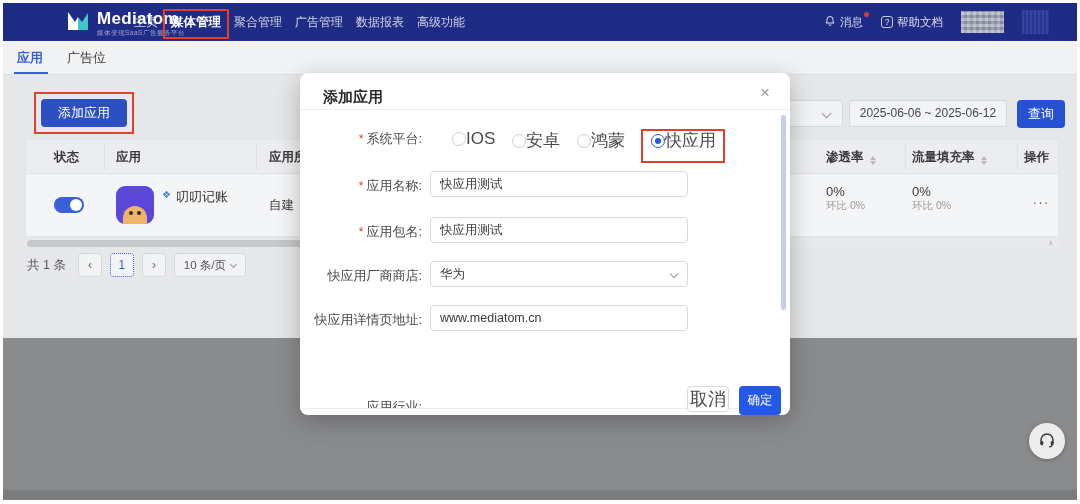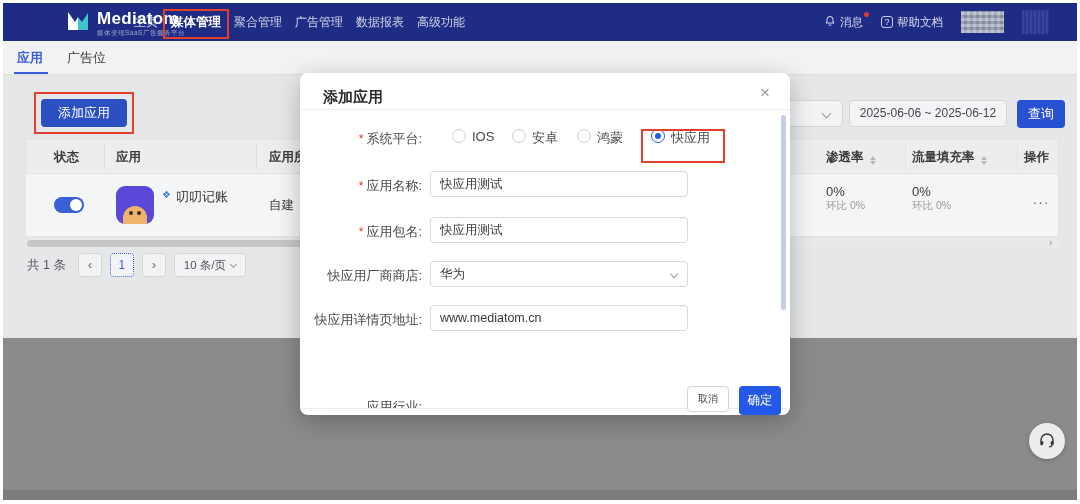--- a/index.html
+++ b/index.html
@@ -109,24 +109,24 @@
   .req { color:#e23a2e; margin-right:3px; font-size:12px; }
   .inp { position:absolute; left:130px; width:258px; height:26px; border:1px solid #d9d9db; border-radius:4px;
     background:#fff; font-size:12.5px; color:#3a3a3c; padding:0 9px;
     font-family:"Liberation Sans","DejaVu Sans",sans-serif; }
   .sel { line-height:24px; cursor:pointer; }
   .sel .chev { position:absolute; right:10px; top:9px; width:6px; height:6px; }
   .radio { width:14px; height:14px; border:1px solid #cfcfd1; border-radius:50%; background:#fff; display:inline-block; }
   .radio.on { border:1px solid #2458e8; position:relative; }
   .radio.on::after { content:""; position:absolute; left:3px; top:3px; width:6px; height:6px;
     border-radius:50%; background:#2458e8; }
-  .radio-item { position:absolute; display:flex; gap:6px; font-size:13px; color:#4a4a4c; cursor:pointer; }
+  .radio-item { position:absolute; display:flex; align-items:center; gap:0; font-size:17px; color:#4a4a4c; cursor:pointer; }
   #modal-footer-divider { left:0; top:335px; width:490px; height:1px; background:#ededee; }
   #cancel-btn { left:387px; top:313px; width:42px; height:26px; background:#fff; border:1px solid #d7d7d9;
-    border-radius:4px; font-size:10px; color:#4a4a4c; cursor:pointer; z-index:2; position:absolute; }
+    border-radius:4px; font-size:18px; color:#4a4a4c; cursor:pointer; z-index:2; position:absolute; }
   #confirm-btn { left:439px; top:313px; width:42px; height:29px; background:#2458e8; border:none;
     border-radius:4px; font-size:12.5px; color:#fff; cursor:pointer; z-index:2; position:absolute; }
 
   
   .anno { position:absolute; border:2px solid #e2402c; z-index:60; pointer-events:none; }
   #anno-nav { left:160px; top:6px; width:66px; height:30px; }
   #anno-add { left:31px; top:89px; width:100px; height:42px; }
   #anno-quick { left:638px; top:126px; width:84px; height:34px; }
 
   

